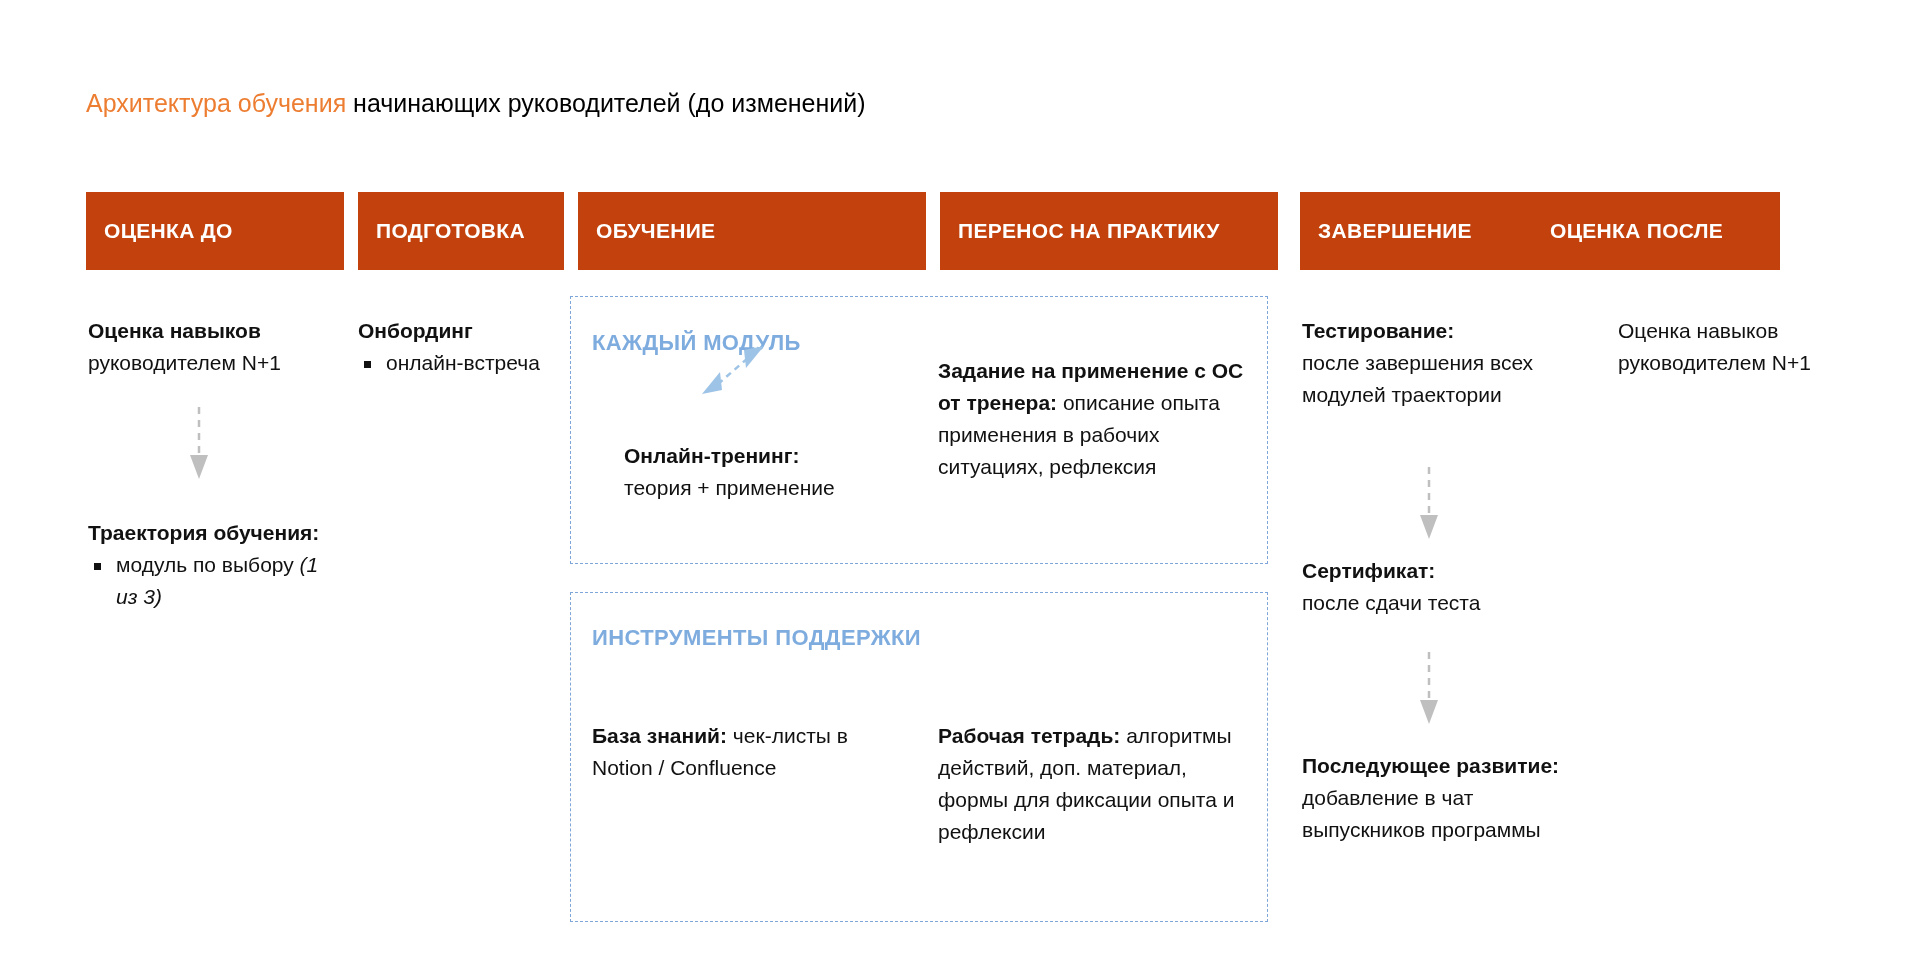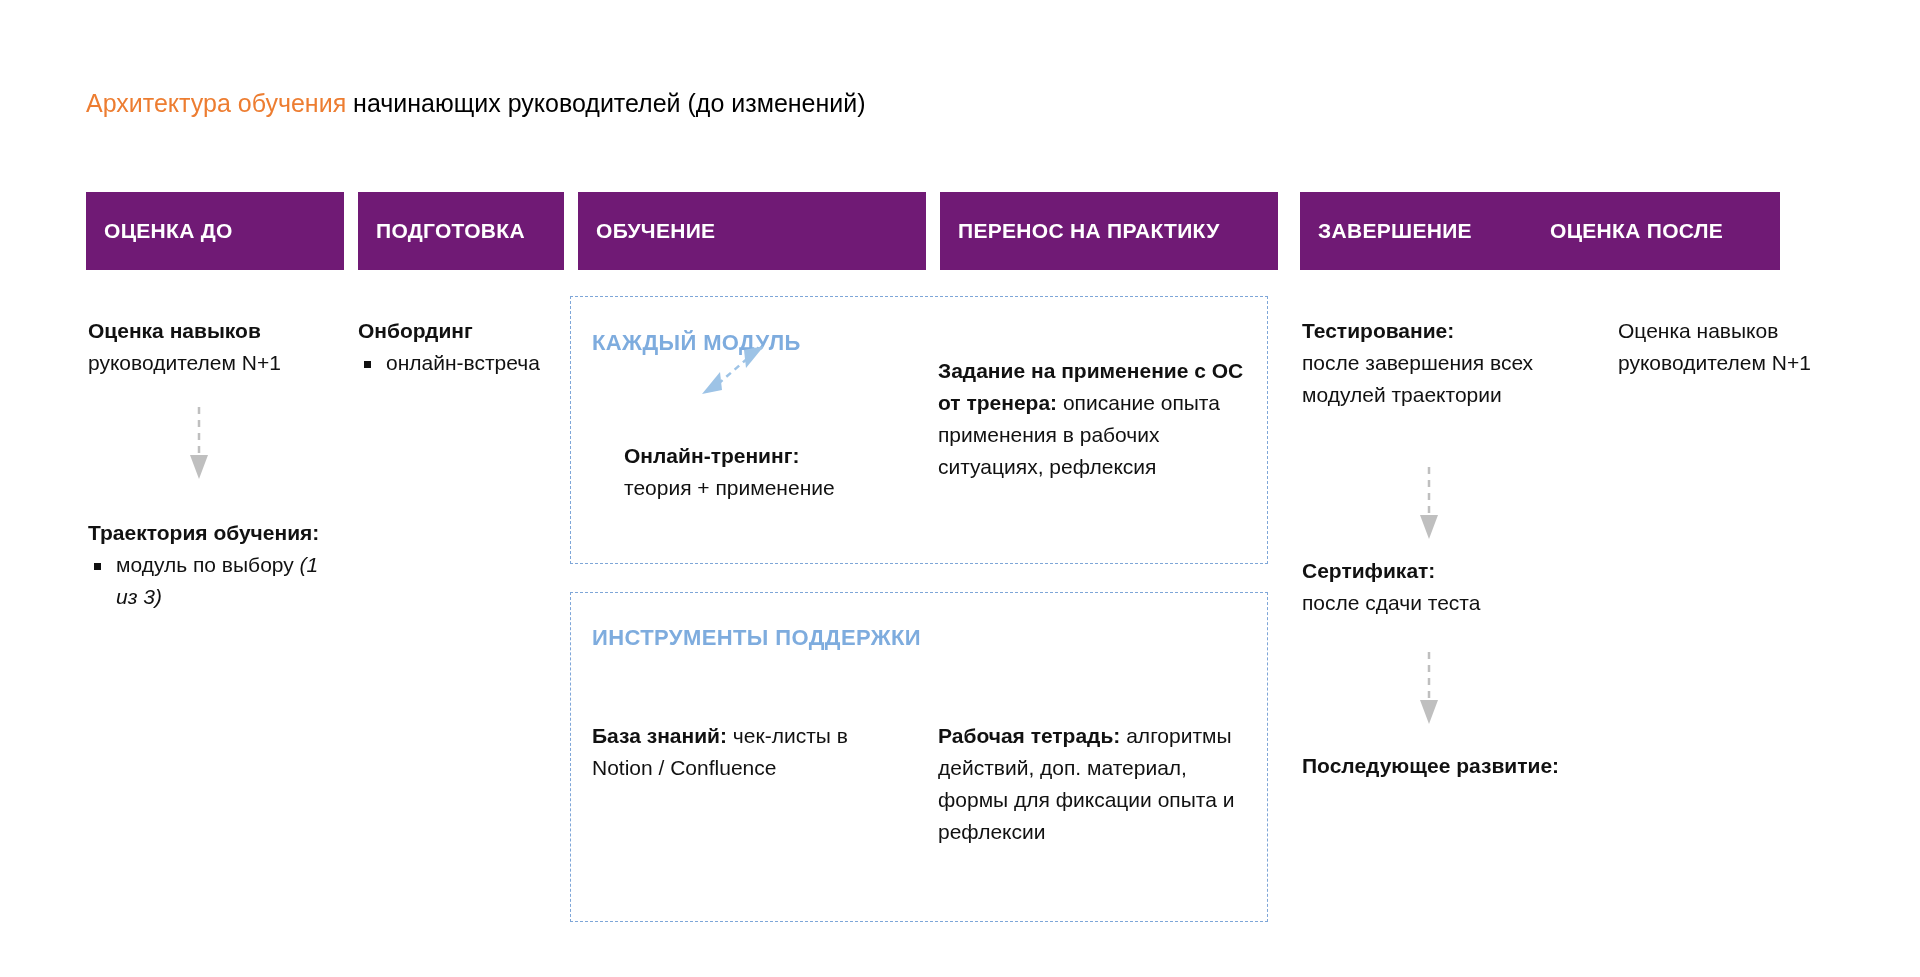--- a/index.html
+++ b/index.html
@@ -29,21 +29,21 @@
     color: #ED7D31;
     font-weight: normal;
   }
   .title .rest {
     color: #000000;
   }
 
   
   .hdr {
     position: absolute;
-    background: #701a75;
+    background: #c2410c;
     color: #ffffff;
     font-size: 21px;
     font-weight: bold;
     letter-spacing: 0.3px;
     display: flex;
     align-items: center;
     padding-left: 18px;
     box-sizing: border-box;
   }
 
@@ -199,18 +199,19 @@
   <span>после сдачи теста</span>
 </div>
 
 <svg class="vArrow" style="left:1416px; top:650px;" width="26" height="78" viewBox="0 0 26 78">
   <line x1="13" y1="2" x2="13" y2="52" stroke="#BFBFBF" stroke-width="2.5" stroke-dasharray="7,6"></line>
   <polygon points="4,50 22,50 13,74" fill="#BFBFBF"></polygon>
 </svg>
 
 <div class="tb" style="left:1302px; top:750px; width:290px;">
   <b>Последующее развитие:</b><br>
+  <span>добавление в чат выпускников программы</span>
 </div>
 
 <div class="tb" style="left:1618px; top:315px; width:250px;">
   <span>Оценка навыков</span><br>
   <span>руководителем N+1</span>
 </div>
 
 </body></html>

